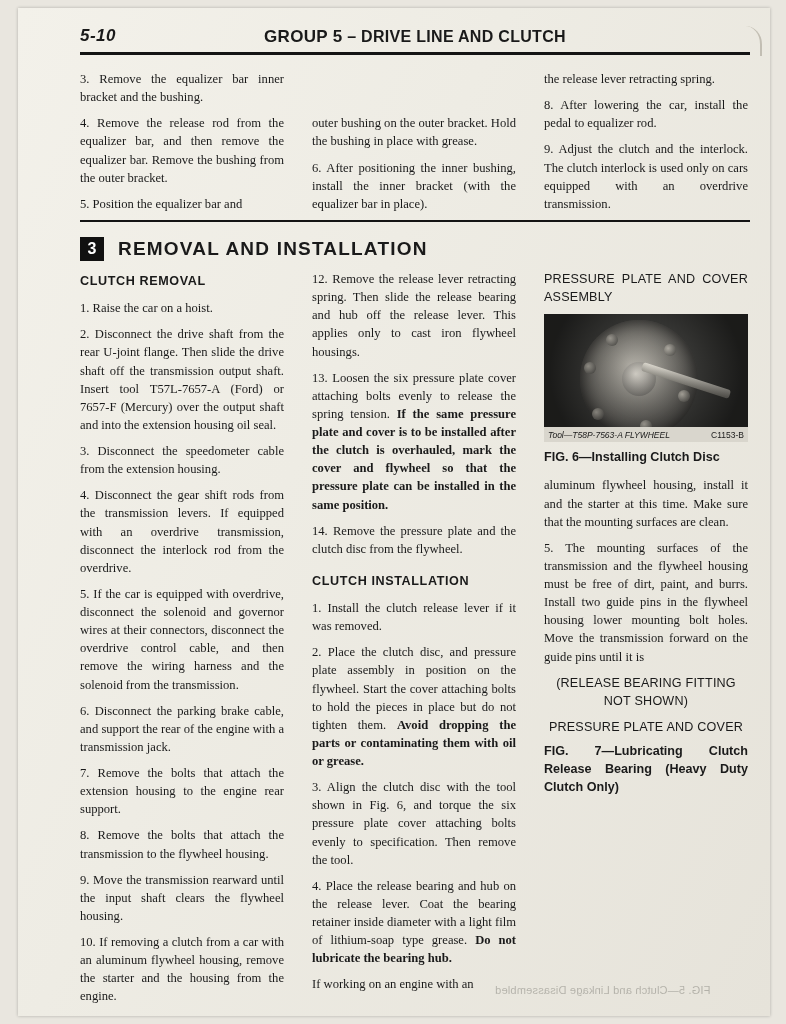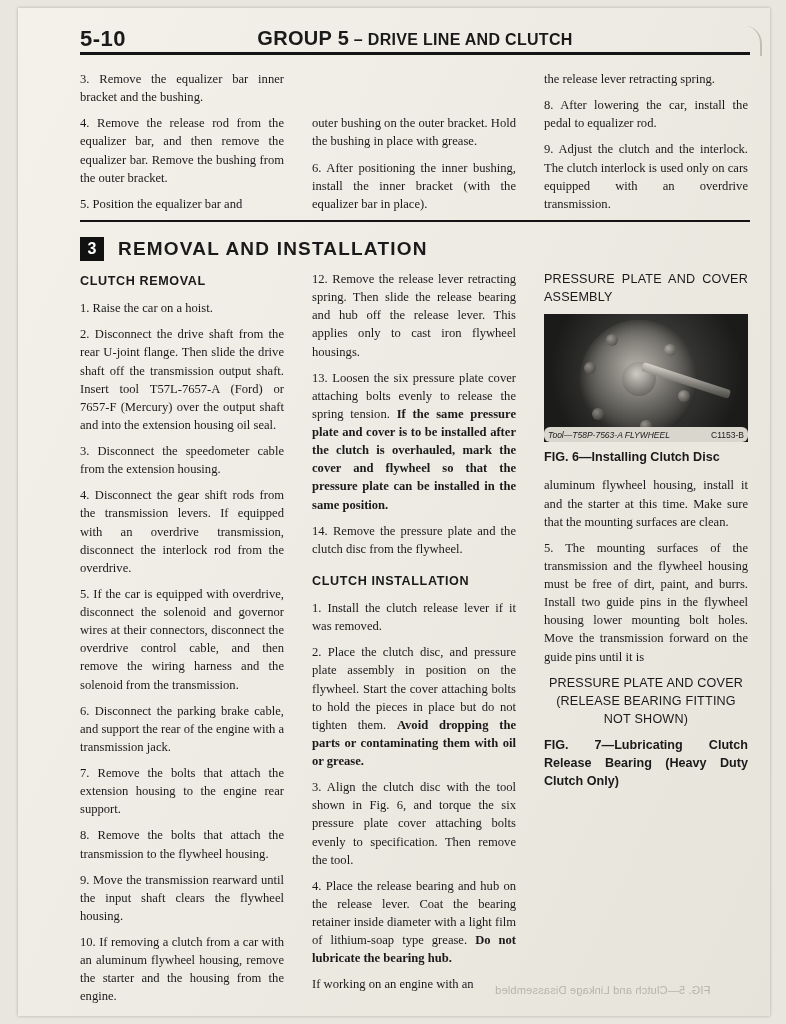--- a/index.html
+++ b/index.html
@@ -43,35 +43,36 @@
     top: 18px;
     width: 670px;
     height: 26px;
   }
   .hdr .folio {
     position: absolute;
     left: 0;
     top: 0;
     font-family: "Liberation Sans", sans-serif;
     font-weight: bold;
-    font-size: 22px;
+    font-size: 17px;
     letter-spacing: .5px;
+    font-style: italic;
   }
   .hdr .title {
     position: absolute;
     left: 0;
     top: 1px;
     width: 670px;
     text-align: center;
     font-family: "Liberation Sans", sans-serif;
     font-weight: bold;
     font-size: 16px;
     letter-spacing: .3px;
   }
-  .hdr .title .grp { font-size: 20px; }
+  .hdr .title .grp { font-size: 17px; }
   .rule {
     position: absolute;
     left: 62px;
     top: 44px;
     width: 670px;
     height: 3px;
     background: #141414;
   }
 
   
@@ -179,21 +180,20 @@
     left: 0; right: 0; bottom: 0;
     height: 15px;
     background: #d9d6cd;
     display: flex;
     align-items: center;
     justify-content: space-between;
     padding: 0 4px;
     box-sizing: border-box;
     font-family: "Liberation Sans", sans-serif;
     font-size: 8.5px;
-    border-radius: 6px;
   }
   .ph-bar .lft { font-style: italic; }
   .ph-bar .rgt { font-weight: normal; font-style: normal; }
 
   .figttl {
     font-family: "Liberation Sans", sans-serif;
     font-weight: bold;
     font-size: 13.5px;
     line-height: 1.24;
     margin: 6px 0 10px 0 !important;
@@ -373,21 +373,21 @@
           <div class="ph-bar">
             <span class="lft">Tool—T58P-7563-A    FLYWHEEL</span>
             <span class="rgt">C1153-B</span>
           </div>
         </div>
         <p class="figttl">FIG. 6—Installing Clutch Disc</p>
 
         <p>aluminum flywheel housing, install it and the starter at this time. Make sure that the mounting surfaces are clean.</p>
         <p>5. The mounting surfaces of the transmission and the flywheel housing must be free of dirt, paint, and burrs. Install two guide pins in the flywheel housing lower mounting bolt holes. Move the transmission forward on the guide pins until it is</p>
 
+        <p class="figcap-top" style="text-align:center !important">(RELEASE BEARING FITTING NOT SHOWN)</p>
         <p class="figcap-top" style="text-align:center !important;margin-bottom:0">PRESSURE PLATE AND COVER</p>
-        <p class="figcap-top" style="text-align:center !important">(RELEASE BEARING FITTING NOT SHOWN)</p>
         <p class="figttl">FIG. 7—Lubricating Clutch Release Bearing (Heavy Duty Clutch Only)</p>
       </div>
     </div>
 
     <div class="ghost">FIG. 5—Clutch and Linkage Disassembled</div>
   </div>
 </div>
 
 </body></html>

